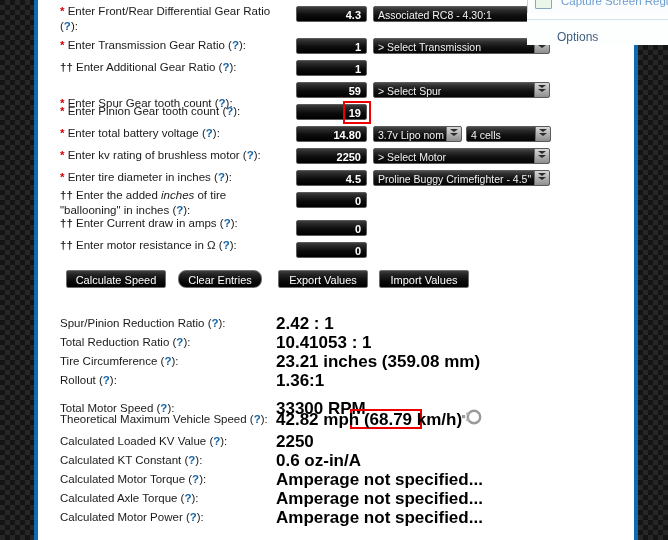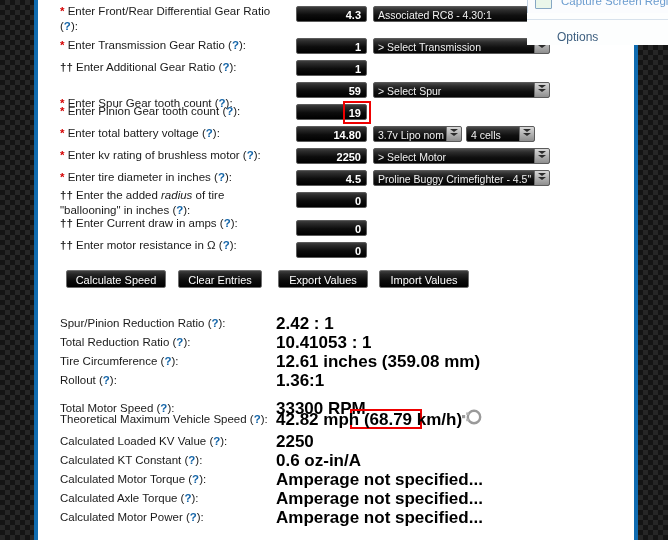--- a/index.html
+++ b/index.html
@@ -159,65 +159,65 @@
         </div>
         <div class="row" style="position: absolute; left: 0px; top: 0px; width: 596px; height: 0px;">
           <div class="label" style="top: 104px;"><span class="star">*</span> Enter Pinion Gear tooth count (<span class="q">?</span>):</div>
           <div class="tinput" style="left: 258px; top: 104px;">19</div>
           <div class="redbox" style="left: 305px; top: 101px; width: 28px; height: 23px;"></div>
         </div>
         <div class="row" style="position: absolute; left: 0px; top: 0px; width: 596px; height: 0px;">
           <div class="label" style="top: 126px;"><span class="star">*</span> Enter total battery voltage (<span class="q">?</span>):</div>
           <div class="tinput" style="left: 258px; top: 126px;">14.80</div>
           <div class="tselect" style="left: 335px; top: 126px; width: 89px;"><span>3.7v Lipo nom</span><span class="arrow"></span></div>
-          <div class="tselect" style="left: 428px; top: 126px; width: 69px;"><span>4 cells</span><span class="arrow"></span></div>
+          <div class="tselect" style="left: 428px; top: 126px; width: 85px;"><span>4 cells</span><span class="arrow"></span></div>
         </div>
         <div class="row" style="position: absolute; left: 0px; top: 0px; width: 596px; height: 0px;">
           <div class="label" style="top: 148px;"><span class="star">*</span> Enter kv rating of brushless motor (<span class="q">?</span>):</div>
           <div class="tinput" style="left: 258px; top: 148px;">2250</div>
           <div class="tselect" style="left: 335px; top: 148px; width: 177px;"><span>&gt; Select Motor</span><span class="arrow"></span></div>
         </div>
         <div class="row" style="position: absolute; left: 0px; top: 0px; width: 596px; height: 0px;">
           <div class="label" style="top: 170px;"><span class="star">*</span> Enter tire diameter in inches (<span class="q">?</span>):</div>
           <div class="tinput" style="left: 258px; top: 170px;">4.5</div>
           <div class="tselect" style="left: 335px; top: 170px; width: 177px;"><span>Proline Buggy Crimefighter - 4.5"</span><span class="arrow"></span></div>
         </div>
         <div class="row" style="position: absolute; left: 0px; top: 0px; width: 596px; height: 0px;">
-          <div class="label" style="top: 188px; white-space: normal; width: 230px;"><span class="dag">††</span> Enter the added <em>radius</em> of tire<br>"ballooning" in inches (<span class="q">?</span>):</div>
+          <div class="label" style="top: 188px; white-space: normal; width: 230px;"><span class="dag">††</span> Enter the added <em>inches</em> of tire<br>"ballooning" in inches (<span class="q">?</span>):</div>
           <div class="tinput" style="left: 258px; top: 192px;">0</div>
         </div>
         <div class="row" style="position: absolute; left: 0px; top: 0px; width: 596px; height: 0px;">
           <div class="label" style="top: 216px;"><span class="dag">††</span> Enter Current draw in amps (<span class="q">?</span>):</div>
           <div class="tinput" style="left: 258px; top: 220px;">0</div>
         </div>
         <div class="row" style="position: absolute; left: 0px; top: 0px; width: 596px; height: 0px;">
           <div class="label" style="top: 238px;"><span class="dag">††</span> Enter motor resistance in Ω (<span class="q">?</span>):</div>
           <div class="tinput" style="left: 258px; top: 242px;">0</div>
         </div>
       </div>
 
     <div id="button-bar">
         <div class="btn" style="left: 28px; top: 270px; width: 100px;">Calculate Speed</div>
-        <div class="btn" style="left: 140px; top: 270px; width: 84px;">Clear Entries</div>
+        <div class="btn" style="left: 140px; top: 270px; width: 84px; border-radius: 8px;">Clear Entries</div>
         <div class="btn" style="left: 240px; top: 270px; width: 90px;">Export Values</div>
         <div class="btn" style="left: 341px; top: 270px; width: 90px;">Import Values</div>
       </div>
 
     <div id="results">
         <div class="res-row" style="position: absolute; left: 0px; top: 316px; width: 596px;">
           <div class="res-label">Spur/Pinion Reduction Ratio (<span class="q">?</span>):</div>
           <div class="res-value">2.42 : 1</div>
         </div>
         <div class="res-row" style="position: absolute; left: 0px; top: 335px; width: 596px;">
           <div class="res-label">Total Reduction Ratio (<span class="q">?</span>):</div>
           <div class="res-value">10.41053 : 1</div>
         </div>
         <div class="res-row" style="position: absolute; left: 0px; top: 354px; width: 596px;">
           <div class="res-label">Tire Circumference (<span class="q">?</span>):</div>
-          <div class="res-value">12.61 inches (359.08 mm)</div>
+          <div class="res-value">23.21 inches (359.08 mm)</div>
         </div>
         <div class="res-row" style="position: absolute; left: 0px; top: 373px; width: 508px;">
           <div class="res-label">Rollout (<span class="q">?</span>):</div>
           <div class="res-value">1.36:1</div>
         </div>
         <div class="res-row" style="position: absolute; left: 0px; top: 401px; width: 656px;">
           <div class="res-label">Total Motor Speed (<span class="q">?</span>):</div>
           <div class="res-value">33300 RPM</div>
         </div>
         <div class="res-row" style="position: absolute; left: 0px; top: 412px; width: 520px;">

